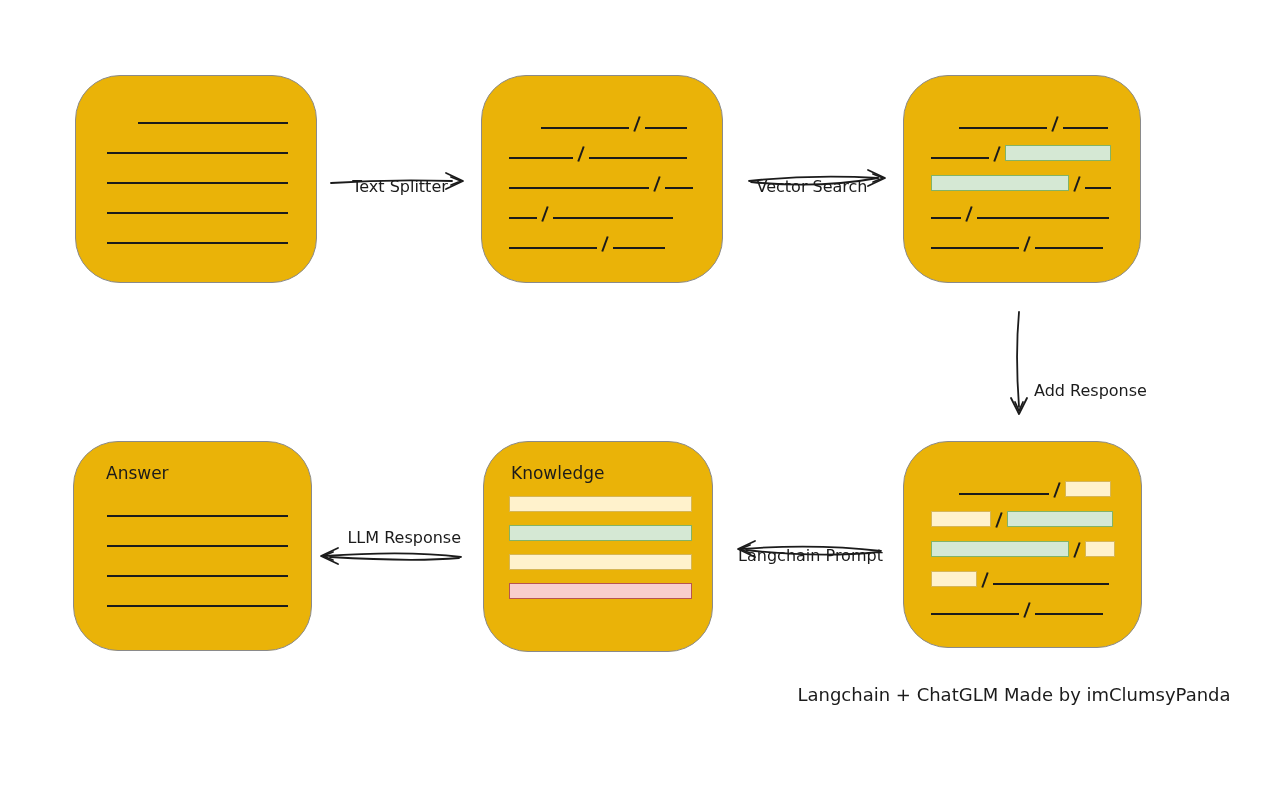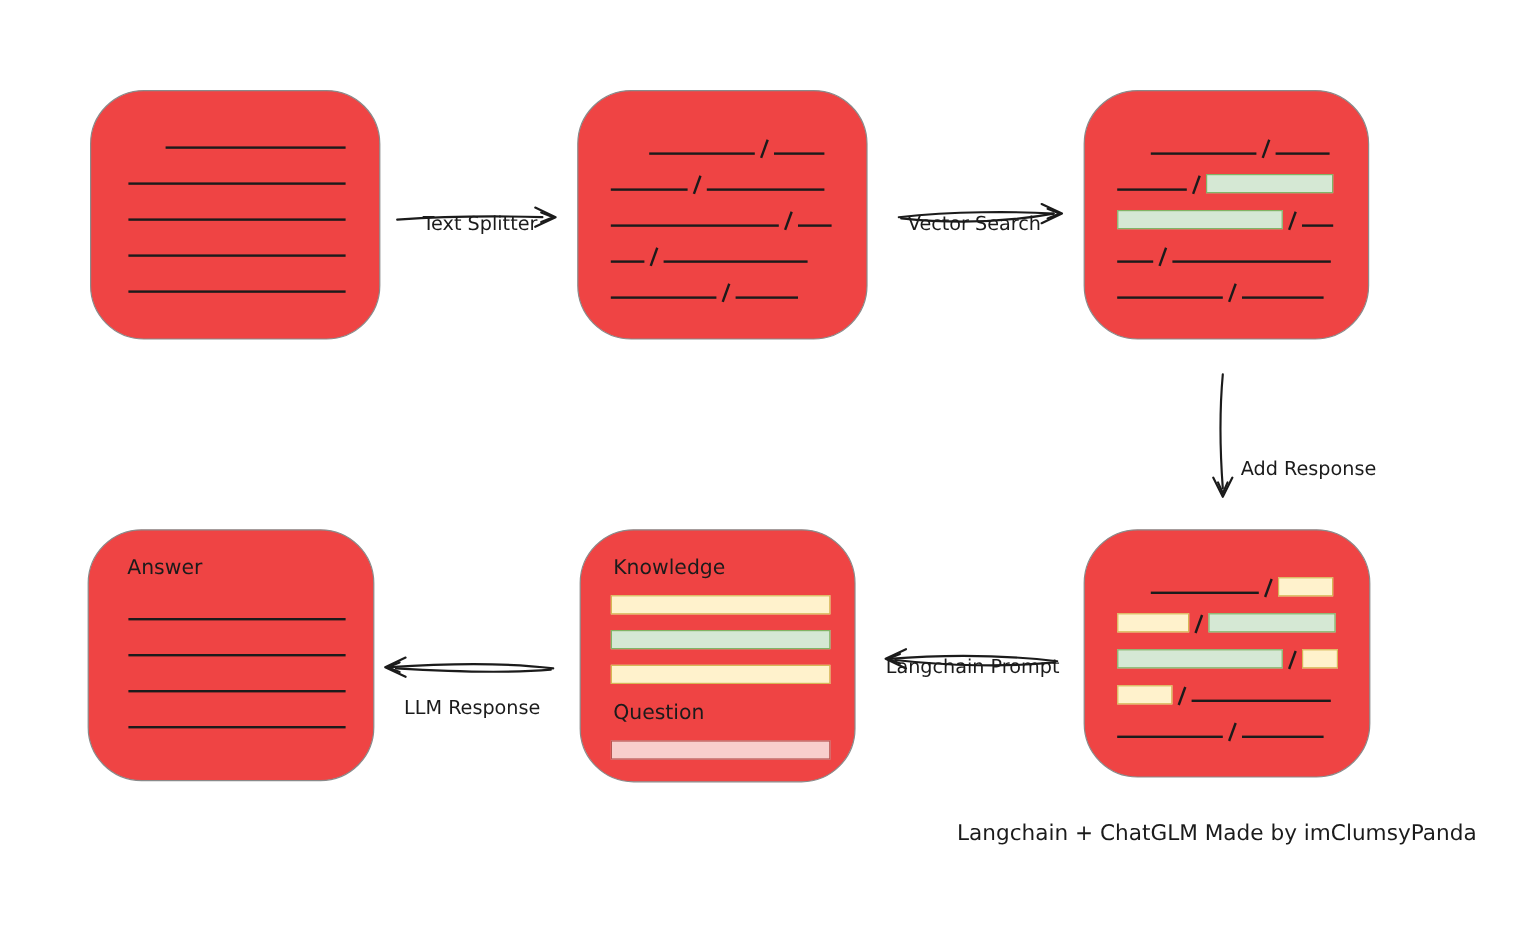--- a/index.html
+++ b/index.html
@@ -2,21 +2,21 @@
 <html style="--green-fill: #d5e8d4; --green-border: #82b366; --yellow-fill: #fff2cc; --yellow-border: #d6b656; --red-fill: #f8cecc; --red-border: #b85450; --box-border: #8a8a8a; --ink: #1b1b1b;"><head>
 <meta charset="utf-8">
 <style>
   html,body{margin:0;padding:0;background:#ffffff;}
   .canvas{
     position:relative;width:1262px;height:792px;background:#ffffff;
     font-family:"DejaVu Sans",sans-serif;color:var(--ink,#1b1b1b);overflow:hidden;
   }
   .box{
     position:absolute;border:1.5px solid var(--box-border,#8a8a8a);
-    border-radius:45px;background:#ef4444;box-sizing:border-box;
+    border-radius:45px;background:#eab308;box-sizing:border-box;
   }
   #box-document{left:75px;top:75px;width:242px;height:208px;}
   #box-chunks{left:481px;top:75px;width:242px;height:208px;}
   #box-retrieved{left:903px;top:75px;width:238px;height:208px;}
   #box-answer{left:73px;top:441px;width:239px;height:210px;}
   #box-prompt{left:483px;top:441px;width:230px;height:211px;}
   #box-context{left:903px;top:441px;width:239px;height:207px;}
 
   .rows .row{display:flex;align-items:flex-end;height:17px;margin-bottom:13px;}
   .seg-line{height:0;border-top:2px solid var(--ink,#1b1b1b);margin-bottom:2px;}
@@ -37,21 +37,21 @@
 
   #box-answer .box-label{margin:20px 0 0 32px;}
   .answer-rows{padding:33px 0 0 33px;}
   .answer-rows .row{height:2px;margin-bottom:28px;display:flex;}
 
   .arrow-label{position:absolute;font-size:16px;white-space:nowrap;color:var(--ink,#1b1b1b);margin-top:28px;}
   #label-text-splitter{left:330px;top:149px;width:140px;text-align:center;}
   #label-vector-search{left:742px;top:149px;width:140px;text-align:center;}
   #label-add-context{left:1034px;top:353px;}
   #label-generate-prompt{left:733px;top:518px;width:155px;text-align:center;}
-  #label-llm-response{left:326px;top:552px;width:135px;text-align:center;}
+  #label-llm-response{left:326px;top:500px;width:135px;text-align:right;}
 
   .caption{position:absolute;left:729px;top:684px;width:570px;text-align:center;font-size:18px;color:var(--ink,#1b1b1b);}
 
   svg.arrows{position:absolute;left:0;top:0;pointer-events:none;}
   svg.arrows path{stroke:var(--ink,#1b1b1b);stroke-width:1.8;fill:none;stroke-linecap:round;stroke-linejoin:round;}
 </style>
 </head>
 <body>
 
 <div class="canvas">
@@ -160,21 +160,20 @@
         <div class="row">
           <div class="seg-bar yellow" style="width: 181px;"></div>
         </div>
         <div class="row">
           <div class="seg-bar green" style="width: 181px;"></div>
         </div>
         <div class="row">
           <div class="seg-bar yellow" style="width: 181px;"></div>
         </div>
       </div>
-    <div class="box-label label-question">Question</div>
     <div class="rows prompt-rows">
         <div class="row">
           <div class="seg-bar red" style="width: 181px;"></div>
         </div>
       </div>
   </div>
 
   <div class="box" id="box-context">
     <div class="rows">
         <div class="row">

